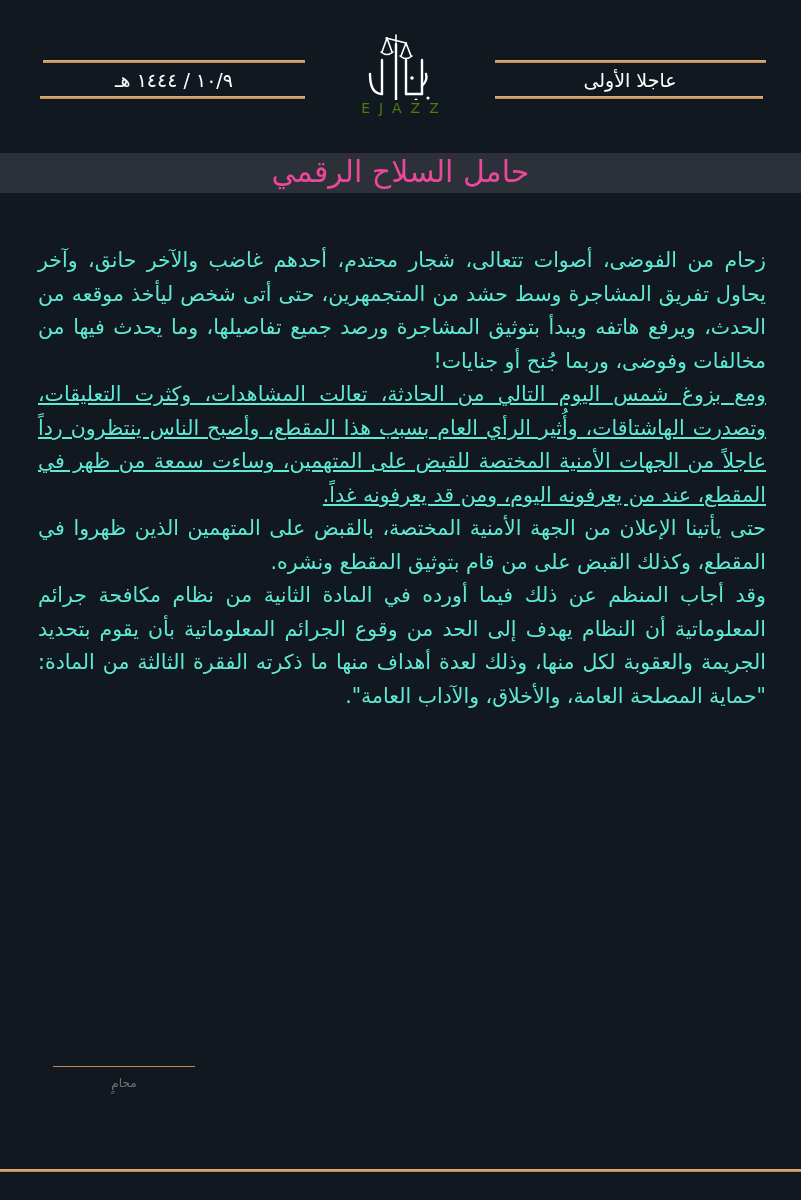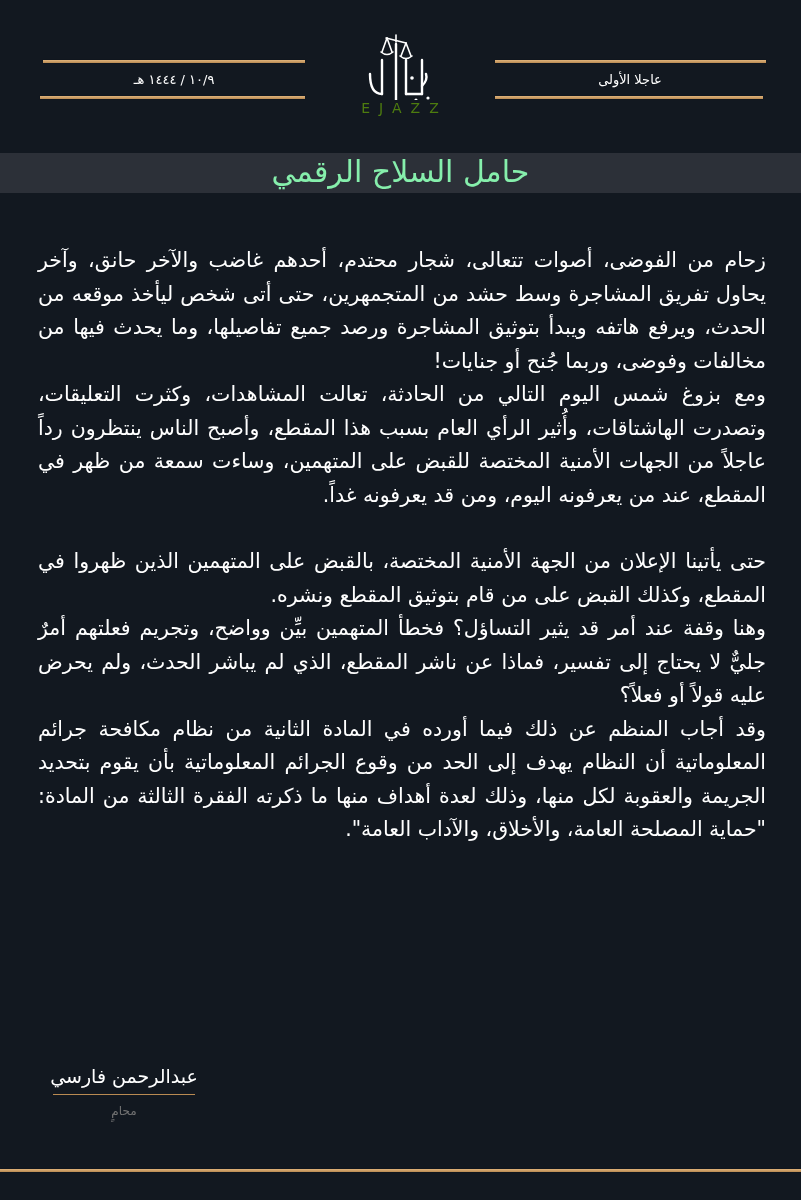--- a/index.html
+++ b/index.html
@@ -19,21 +19,21 @@
       position: absolute;
       height: 3px;
       background: linear-gradient(#e0b47c, #b98a52);
       box-shadow: 0 0 1px rgba(0,0,0,0.6);
     }
     .header-label {
       position: absolute;
       top: 64px;
       height: 32px;
       line-height: 32px;
-      font-size: 13px;
+      font-size: 19px;
       color: #ffffff;
       text-align: center;
     }
     #date-label { left: 43px; width: 262px; direction: rtl; }
     #page-label { left: 495px; width: 270px; direction: rtl; }
 
     .logo {
       position: absolute;
       left: 340px;
       top: 30px;
@@ -62,42 +62,42 @@
       height: 40px;
       background: #2c3038;
     }
     .title-text {
       position: absolute;
       left: 0;
       width: 801px;
       top: 150px;
       text-align: center;
       font-size: 30px;
-      color: #86efac;
+      color: #ec4899;
       direction: rtl;
       line-height: 44px;
     }
 
     .article {
       position: absolute;
       left: 38px;
       top: 244px;
       width: 728px;
       direction: rtl;
       text-align: justify;
       text-align-last: right;
       font-size: 20.5px;
       line-height: 33.5px;
-      color: #ffffff;
+      color: #5eead4;
     }
     .article p {
       margin: 0;
     }
     .article p.gap-after {
-      margin-bottom: 33px;
+      text-decoration: underline;
     }
 
     .signature {
       position: absolute;
       left: 43px;
       top: 1062px;
       width: 162px;
       text-align: center;
       direction: rtl;
     }
@@ -161,23 +161,21 @@
   <div class="logo-latin">EJAZZ</div>
 </div>
 
 <div class="title-band"></div>
 <div class="title-text">حامل السلاح الرقمي</div>
 
 <div class="article">
   <p>زحام من الفوضى، أصوات تتعالى، شجار محتدم، أحدهم غاضب والآخر حانق، وآخر يحاول تفريق المشاجرة وسط حشد من المتجمهرين، حتى أتى شخص ليأخذ موقعه من الحدث، ويرفع هاتفه ويبدأ بتوثيق المشاجرة ورصد جميع تفاصيلها، وما يحدث فيها من مخالفات وفوضى، وربما جُنح أو جنايات!</p>
   <p class="gap-after">ومع بزوغ شمس اليوم التالي من الحادثة، تعالت المشاهدات، وكثرت التعليقات، وتصدرت الهاشتاقات، وأُثير الرأي العام بسبب هذا المقطع، وأصبح الناس ينتظرون رداً عاجلاً من الجهات الأمنية المختصة للقبض على المتهمين، وساءت سمعة من ظهر في المقطع، عند من يعرفونه اليوم، ومن قد يعرفونه غداً.</p>
   <p>حتى يأتينا الإعلان من الجهة الأمنية المختصة، بالقبض على المتهمين الذين ظهروا في المقطع، وكذلك القبض على من قام بتوثيق المقطع ونشره.</p>
-  <p>وهنا وقفة عند أمر قد يثير التساؤل؟ فخطأ المتهمين بيِّن وواضح، وتجريم فعلتهم أمرٌ جليٌّ لا يحتاج إلى تفسير، فماذا عن ناشر المقطع، الذي لم يباشر الحدث، ولم يحرض عليه قولاً أو فعلاً؟</p>
   <p>وقد أجاب المنظم عن ذلك فيما أورده في المادة الثانية من نظام مكافحة جرائم المعلوماتية أن النظام يهدف إلى الحد من وقوع الجرائم المعلوماتية بأن يقوم بتحديد الجريمة والعقوبة لكل منها، وذلك لعدة أهداف منها ما ذكرته الفقرة الثالثة من المادة: "حماية المصلحة العامة، والأخلاق، والآداب العامة".</p>
 </div>
 
 <div class="signature">
-  <div class="sig-name">عبدالرحمن فارسي</div>
   <div class="sig-line"></div>
   <div class="sig-role">محامٍ</div>
 </div>
 
 <div class="gold-line" style="left:0; top:1169px; width:801px;"></div>
 
 </body></html>

